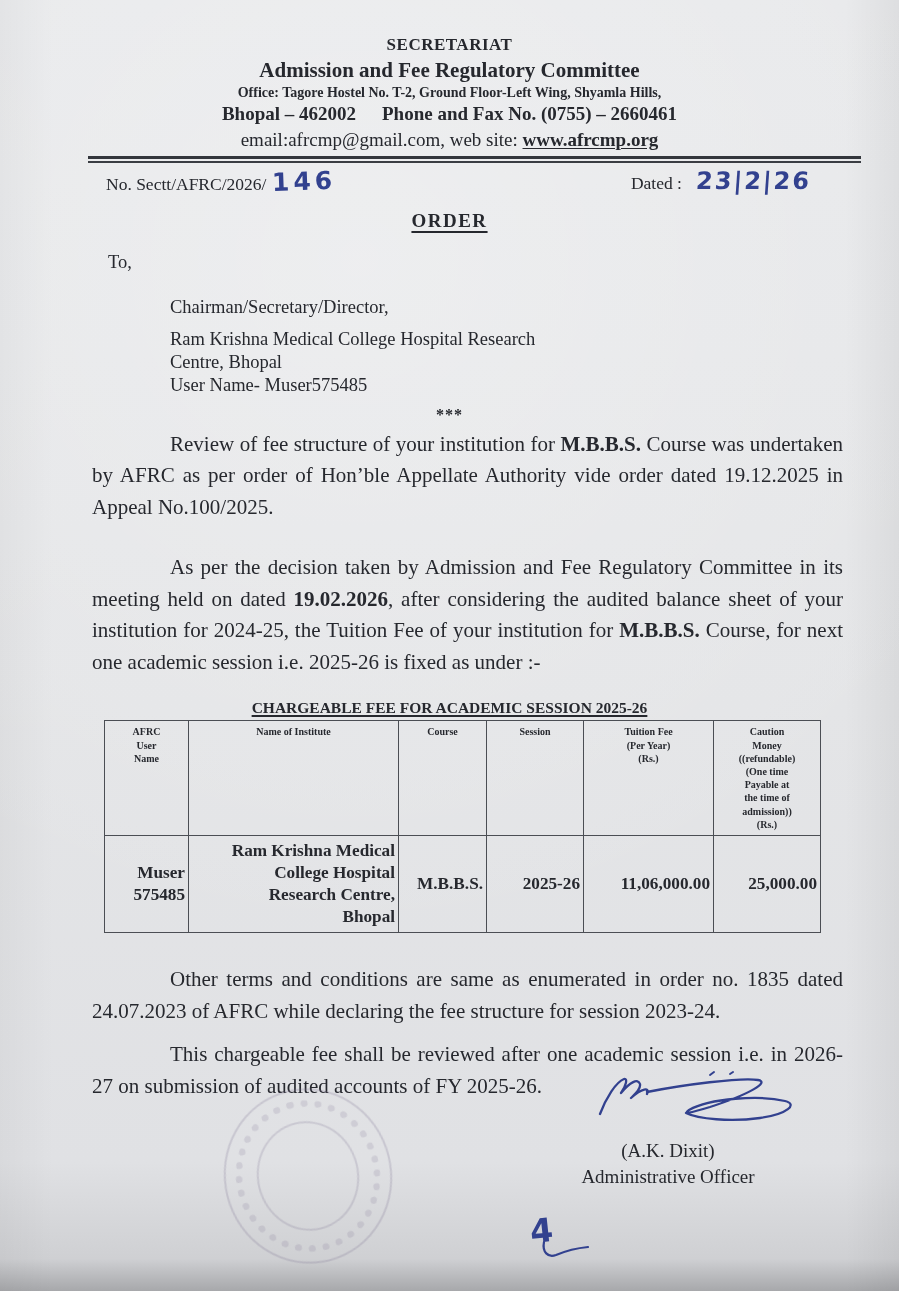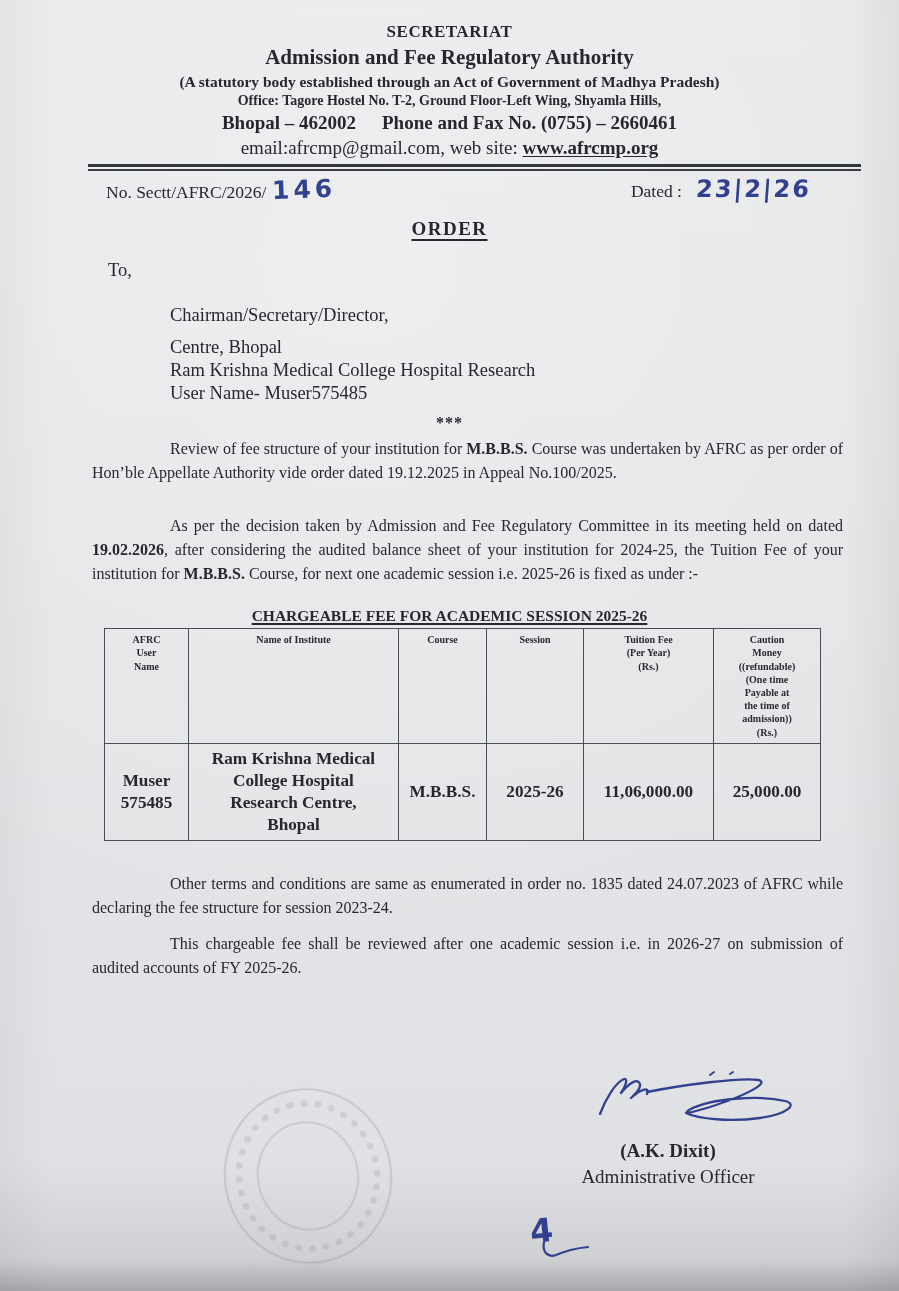--- a/index.html
+++ b/index.html
@@ -9,73 +9,72 @@
     margin:0 auto;
     overflow:hidden;
     background:
       radial-gradient(130% 90% at 40% 20%, rgba(255,255,255,.28), rgba(255,255,255,0) 60%),
       linear-gradient(90deg, rgba(0,0,0,.035) 0%, rgba(0,0,0,0) 6%, rgba(0,0,0,0) 94%, rgba(0,0,0,.05) 100%),
       linear-gradient(180deg, #e8e9eb 0%, #e4e5e7 55%, #e0e1e4 90%, #cfd0d3 97.5%, #a7a8ab 100%);
     font-family:"Liberation Serif","DejaVu Serif",serif;
     color:#26282e;
   }
   .center{text-align:center;}
-  .letterhead{padding-top:22px;line-height:1.18;}
+  .letterhead{padding-top:35px;line-height:1.18;}
   .lh1{font-size:17px;font-weight:bold;letter-spacing:.5px;}
   .lh2{font-size:21px;font-weight:bold;margin-top:3px;}
   .lh3{font-size:15.5px;font-weight:bold;margin-top:3px;}
   .lh4{font-size:14px;font-weight:bold;margin-top:2px;}
   .lh5{font-size:19px;font-weight:bold;margin-top:2px;}
   .lh5 .gap{display:inline-block;width:26px;}
   .lh6{font-size:19px;margin-top:3px;}
   .lh6 .site{font-weight:bold;text-decoration:underline;text-underline-offset:2px;}
   .rule{margin:5px 38px 0 88px;height:2px;border-top:3.5px solid #33363c;border-bottom:2px solid #3a3d43;}
   .ref-row{display:flex;justify-content:space-between;align-items:flex-start;margin:9px 88px 0 106px;font-size:17.5px;}
   .hand{font-family:"DejaVu Sans",sans-serif;color:#32418f;font-weight:bold;}
   .hw-no{font-size:25px;letter-spacing:4px;margin-left:6px;display:inline-block;transform:rotate(-2deg);line-height:.8;}
   .hw-date{font-size:24px;letter-spacing:2px;margin-left:14px;display:inline-block;transform:skewX(-4deg);line-height:.8;}
   .order-title{margin-top:15px;text-align:center;font-size:19px;font-weight:bold;letter-spacing:1.5px;text-decoration:underline;text-decoration-thickness:2px;text-underline-offset:4px;}
   .recipient{margin:20px 0 0 108px;font-size:18.5px;}
   .addr{margin-left:62px;font-weight:normal;margin-top:24px;}
   .addr-line1{margin-top:3px;}
   .addr-block{margin-top:10px;line-height:1.24;}
   .stars{margin-top:9px;text-align:center;font-size:16px;font-weight:bold;letter-spacing:1px;}
-  .para{margin:0 56px 0 92px;font-size:16px;line-height:1.5;text-align:justify;text-indent:78px;}
+  .para{margin:0 56px 0 92px;font-size:21px;line-height:1.5;text-align:justify;text-indent:78px;}
   .p1{margin-top:5px;}
   .p2{margin-top:29px;}
   .p3{margin-top:31px;}
   .p4{margin-top:12px;}
   .table-title{margin-top:21px;text-align:center;font-size:15.5px;font-weight:bold;text-decoration:underline;text-decoration-thickness:1.5px;text-underline-offset:2px;}
   table.fee{border-collapse:collapse;margin:3px 0 0 104px;table-layout:fixed;width:716px;}
   table.fee th,table.fee td{border:1.7px solid #4b4e54;vertical-align:top;padding:4px 3px;}
   table.fee th{font-size:10px;font-weight:bold;text-align:center;line-height:1.32;}
-  table.fee td{font-size:17.2px;font-weight:bold;text-align:center;vertical-align:middle;line-height:1.28;}
+  table.fee td{font-size:17.2px;font-weight:bold;text-align:right;vertical-align:middle;line-height:1.28;}
   td.inst{text-align:left;padding-left:9px;font-size:17.5px;}
   .pre{white-space:pre-line;}
   .c1{width:84px;}.c2{width:210px;}.c3{width:88px;}.c4{width:97px;}.c5{width:130px;}.c6{width:107px;}
   .sig-svg{position:absolute;left:592px;top:1062px;}
   .sig-block{position:absolute;left:558px;top:1138px;width:220px;text-align:center;font-size:19px;line-height:1.35;}
-  .sig-name{font-weight:bold;}
+  .sig-name{font-weight:normal;}
   .stamp{position:absolute;left:224px;top:1088px;width:168px;height:176px;opacity:.42;filter:blur(.6px);transform:rotate(-14deg);}
   .stamp .outer{position:absolute;inset:0;border-radius:50%;border:2.5px solid rgba(128,118,148,.6);}
   .stamp .ring{position:absolute;inset:12px;border-radius:50%;border:7px dotted rgba(128,118,148,.45);}
   .stamp .inner{position:absolute;inset:33px;border-radius:50%;border:2px solid rgba(128,118,148,.55);}
   .paraph{position:absolute;left:530px;top:1214px;color:#32418f;}
   .paraph .num{font-family:"DejaVu Sans",sans-serif;font-size:33px;font-weight:bold;display:inline-block;transform:rotate(-6deg);line-height:1;}
   .paraph svg{position:absolute;left:10px;top:24px;}
 </style>
 </head>
 <body>
 
 <div class="page">
 
   <header class="letterhead center">
     <div class="lh1">SECRETARIAT</div>
-    <div class="lh2">Admission and Fee Regulatory Authority</div>
-    <div class="lh3">(A statutory body established through an Act of Government of Madhya Pradesh)</div>
+    <div class="lh2">Admission and Fee Regulatory Committee</div>
     <div class="lh4">Office: Tagore Hostel No. T-2, Ground Floor-Left Wing, Shyamla Hills,</div>
     <div class="lh5"><span>Bhopal – 462002</span><span class="gap"></span><span>Phone and Fax No. (0755) – 2660461</span></div>
     <div class="lh6"><span>email:afrcmp@gmail.com, web site: </span><span class="site">www.afrcmp.org</span></div>
   </header>
 
   <div class="rule"></div>
 
   <div class="ref-row">
     <div>
       <span>No. Sectt/AFRC/2026/</span><span class="hand hw-no">146</span>
@@ -85,22 +84,22 @@
     </div>
   </div>
 
   <div class="order-title">ORDER</div>
 
   <div class="recipient">
     <div>To,</div>
     <div class="addr">
       <div class="addr-line1">Chairman/Secretary/Director,</div>
       <div class="addr-block">
+        <div>Ram Krishna Medical College Hospital Research</div>
         <div>Centre, Bhopal</div>
-        <div>Ram Krishna Medical College Hospital Research</div>
         <div>User Name- Muser575485</div>
       </div>
     </div>
   </div>
 
   <div class="stars">***</div>
 
   <p class="para p1"><span>Review of fee structure of your institution for </span><b>M.B.B.S.</b><span> Course was undertaken by AFRC as per order of Hon’ble Appellate Authority vide order dated 19.12.2025 in Appeal No.100/2025.</span></p>
   <p class="para p2"><span>As per the decision taken by Admission and Fee Regulatory Committee in its meeting held on dated </span><b>19.02.2026</b><span>, after considering the audited balance sheet of your institution for 2024-25, the Tuition Fee of your institution for </span><b>M.B.B.S.</b><span> Course, for next one academic session i.e. 2025-26 is fixed as under :-</span></p>
 

